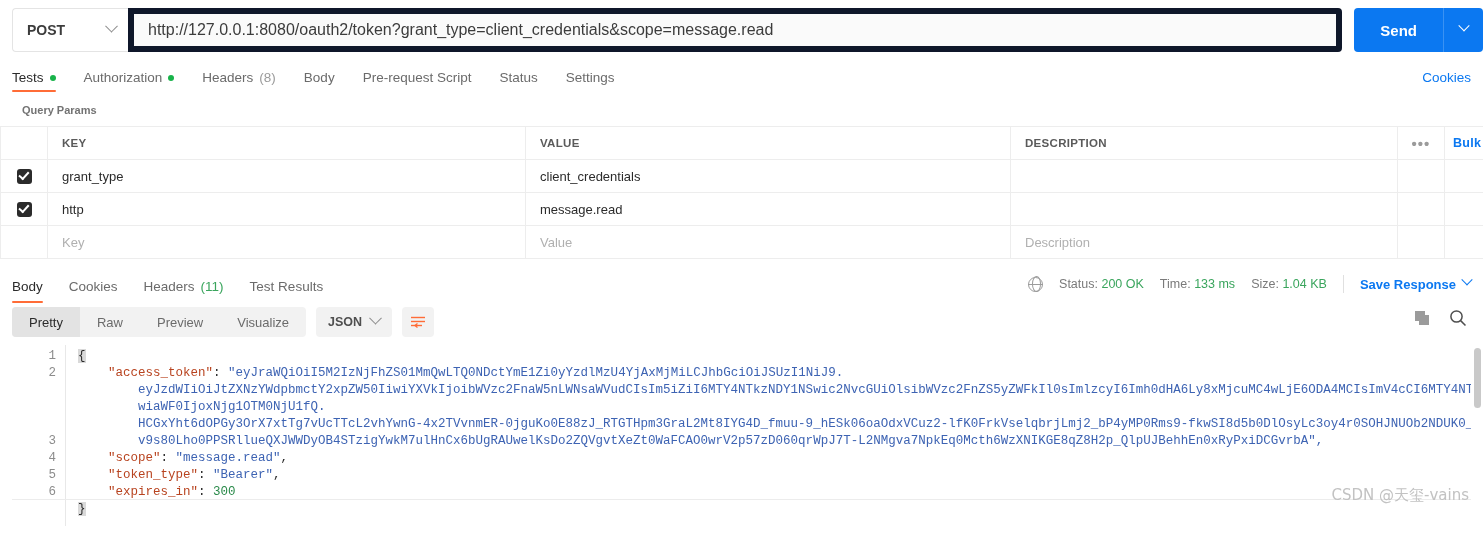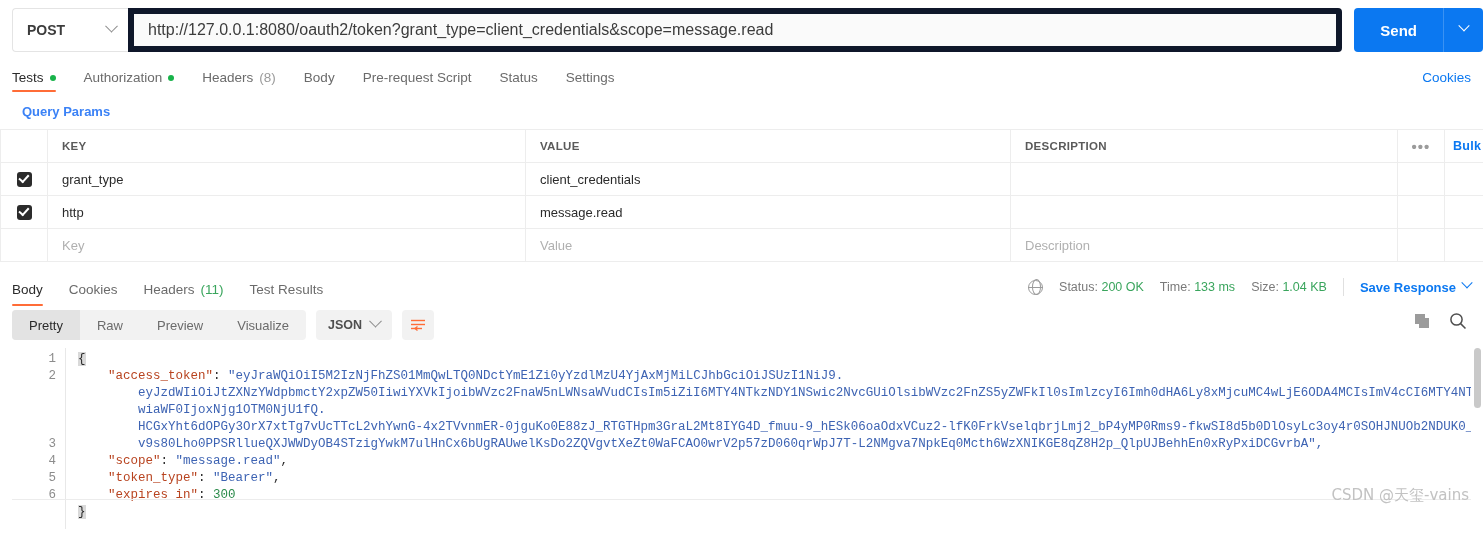--- a/index.html
+++ b/index.html
@@ -82,21 +82,21 @@
   .dot { width: 6px; height: 6px; border-radius: 50%; background: #18b34a; display: inline-block; }
   .count { color: #9b9b9b; }
   .count-green { color: #3aa55d; }
   .cookies-link {
     position: absolute; right: 12px; bottom: 7px;
     font-size: 13.5px; color: #0b78f1; cursor: pointer;
   }
 
   
   .qp-title {
-    font-size: 13px; color: #3b82f6; font-weight: bold;
+    font-size: 11px; color: #737373; font-weight: bold;
     padding: 12px 11px 10px 22px;
   }
   .ptable { width: 100%; border-collapse: collapse; table-layout: fixed; }
   .ptable th, .ptable td {
     border: 1px solid #ededed;
     height: 33px; font-size: 13px;
     padding: 0 0 0 14px; text-align: left;
     font-weight: normal; overflow: hidden; white-space: nowrap;
   }
   .ptable th { color: #5a5a5a; font-weight: bold; font-size: 11.5px; letter-spacing: .3px; }

